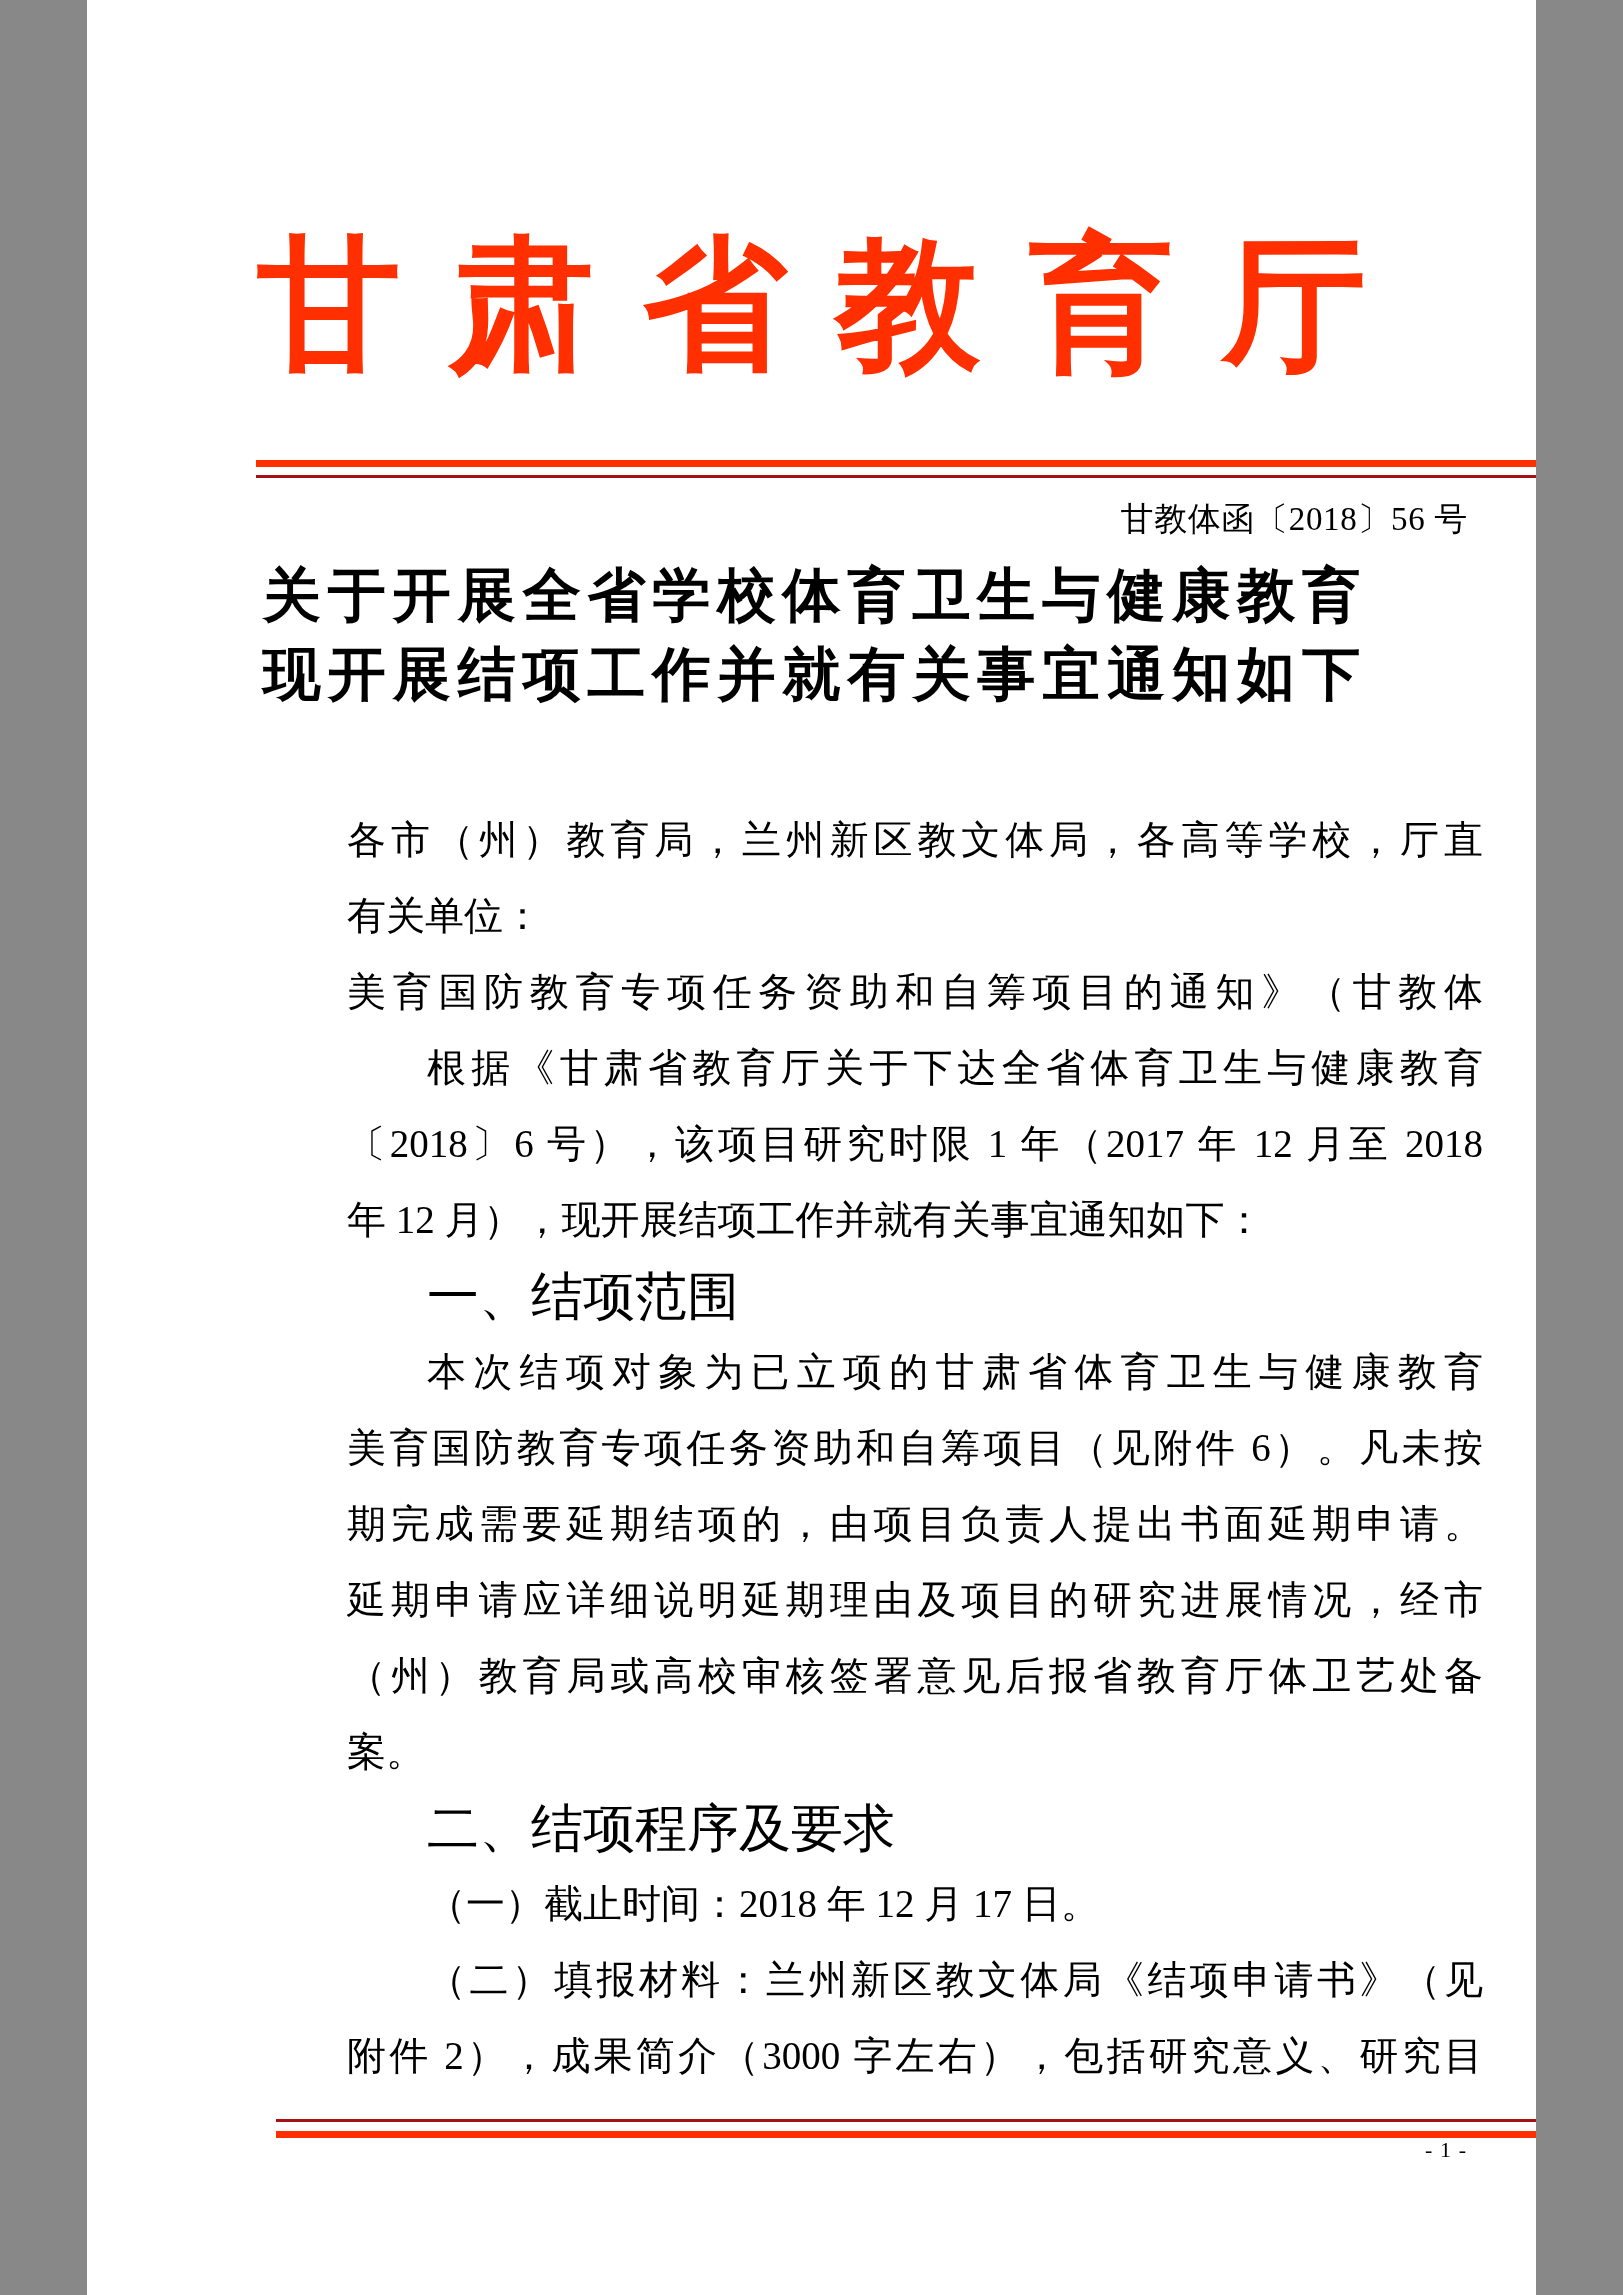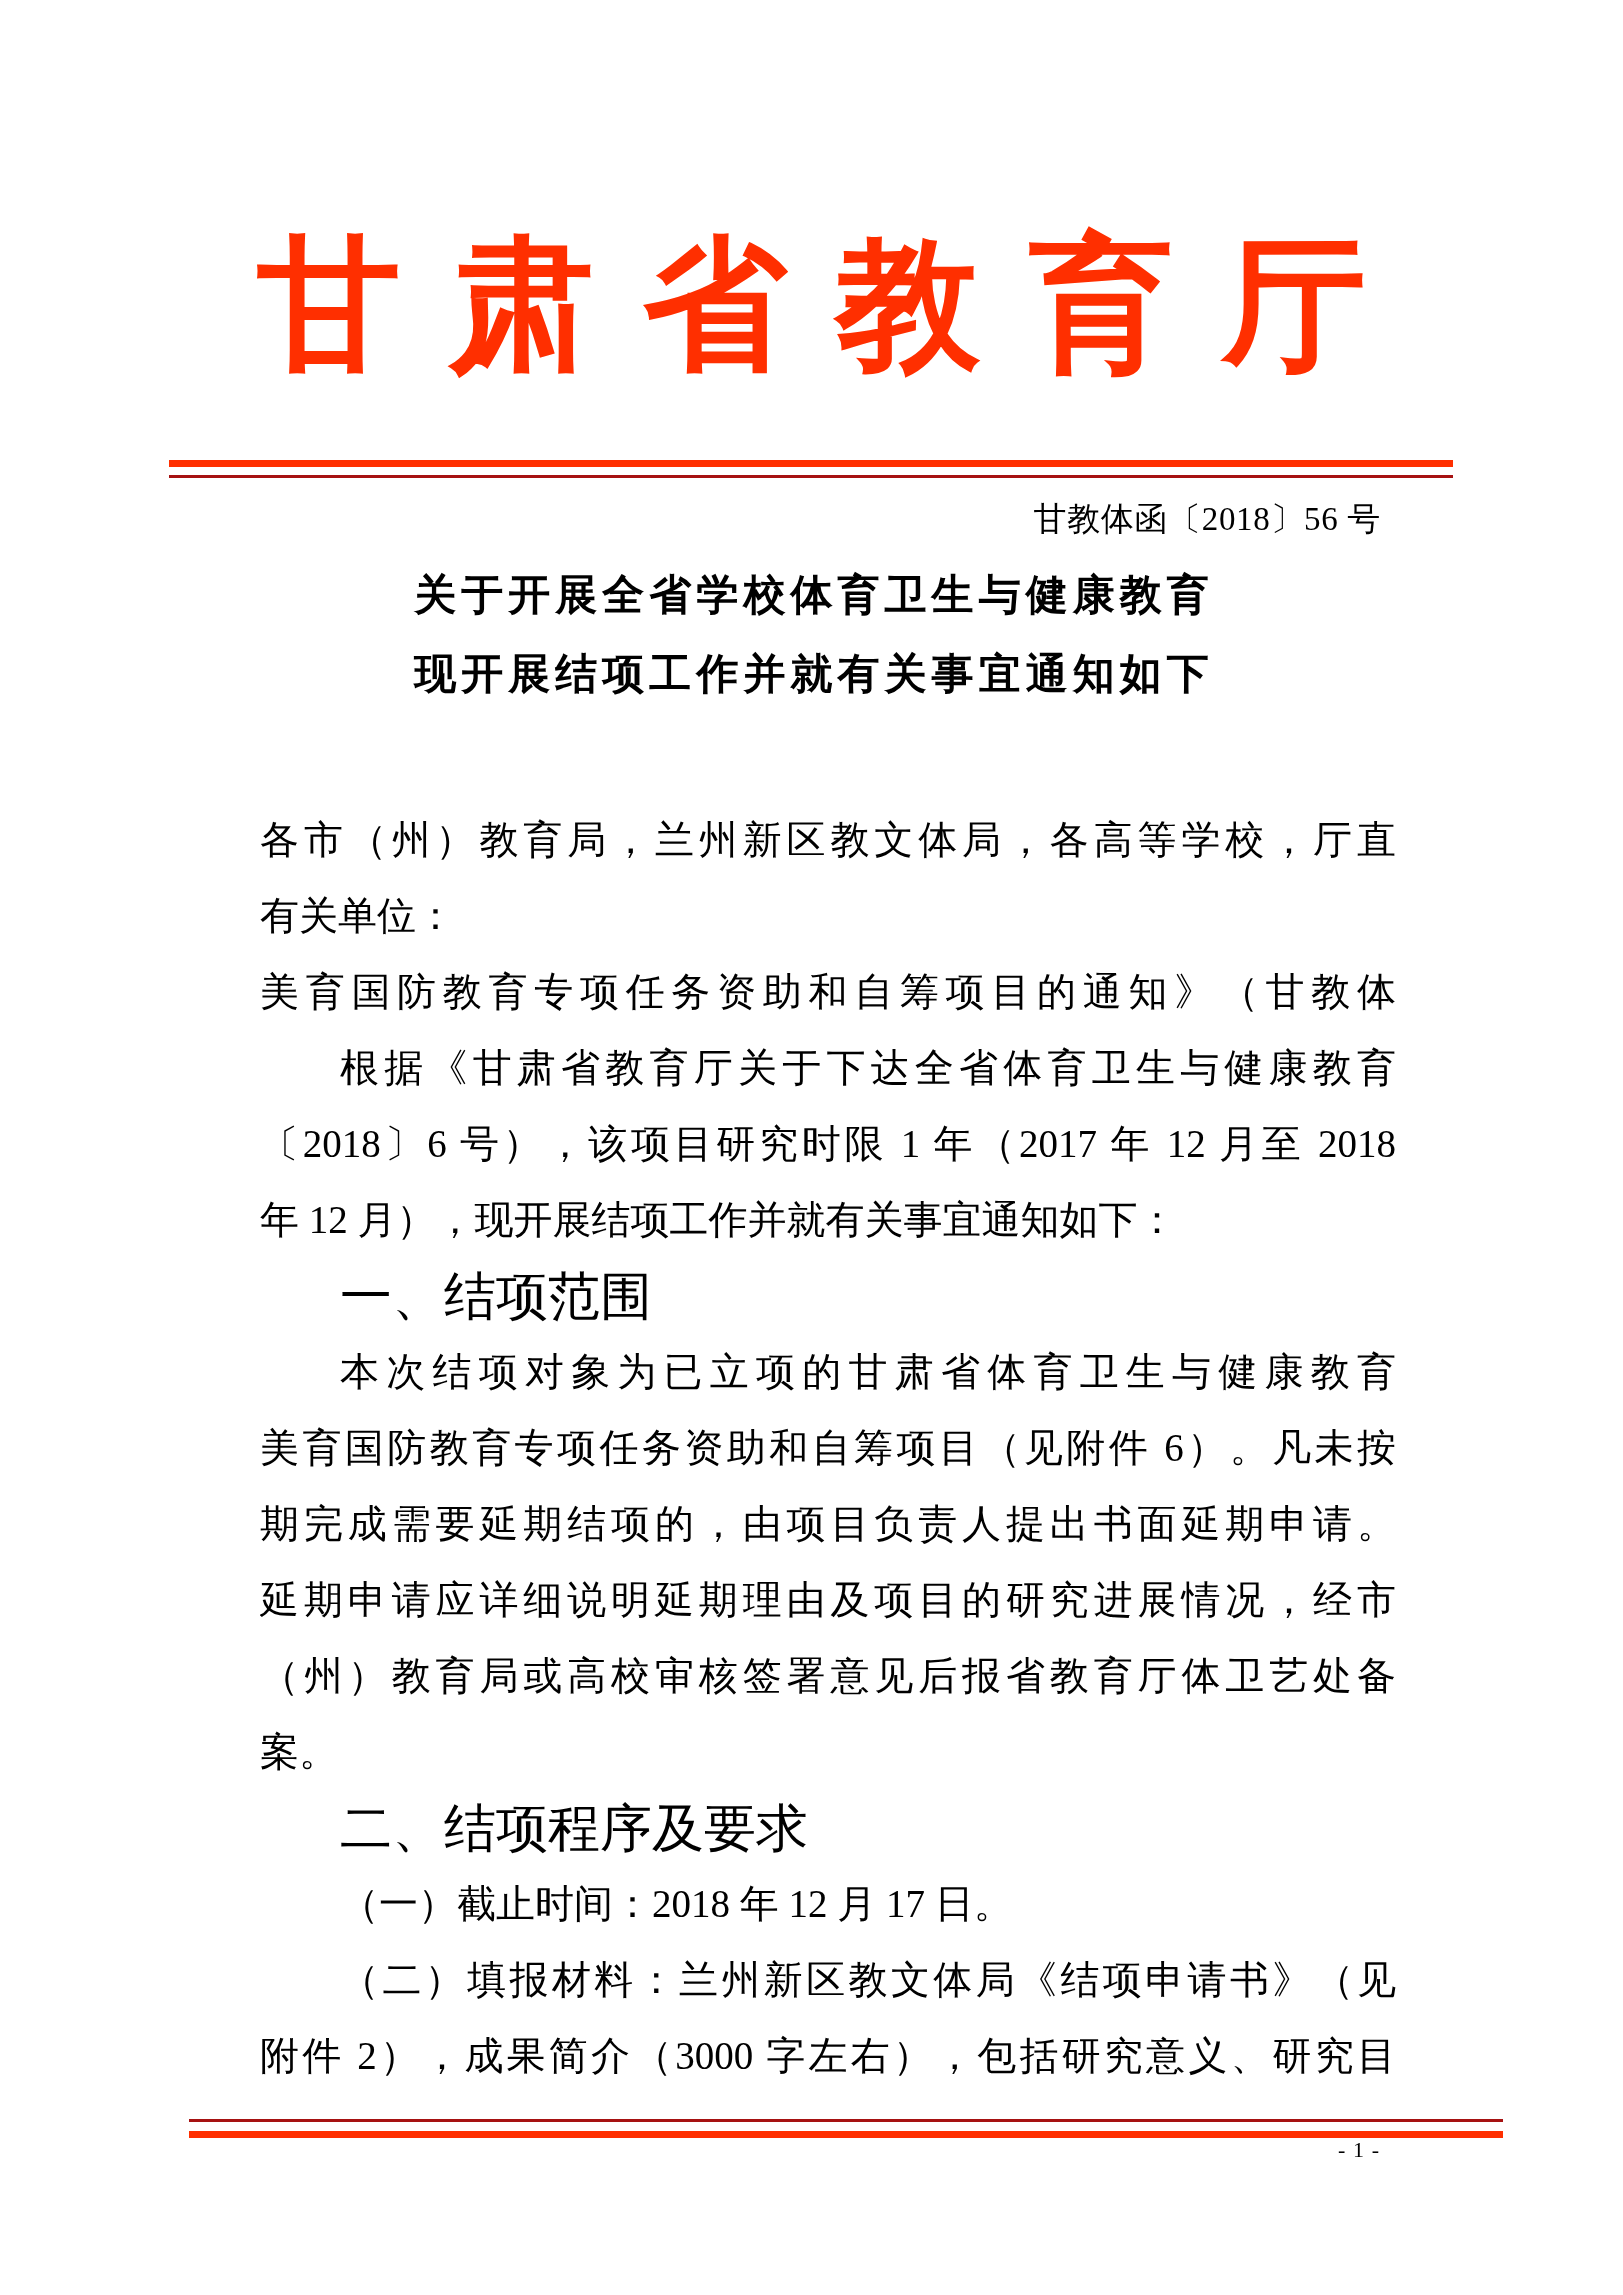--- a/index.html
+++ b/index.html
@@ -2,21 +2,21 @@
 <html style="--accent: #ff2f00; --darkred: #a61212;font-size:10.5px"><head>
 <meta charset="utf-8">
 <style>
   :root{
     --accent:#ff2f00;
     --darkred:#a61212;
   }
   html,body{margin:0;padding:0;background:#888;}
   .page{
     position:relative;
-    width:1623px;height:2295px;
+    width:1449px;height:2295px;
     background:#ffffff;
     margin:0 auto;
     overflow:hidden;
     color:#000;
     font-family:"Liberation Serif","DejaVu Serif",serif;
   }
   .header-title{
     position:absolute;left:0;right:0;top:223px;
     text-align:center;
     font-family:"Liberation Serif","DejaVu Serif",serif;
@@ -35,21 +35,21 @@
     position:absolute;left:249px;width:1132px;top:497px;
     text-align:right;
     font-size:33px;line-height:1.35;
     letter-spacing:0.02em;
     white-space:nowrap;
   }
   .title{
     position:absolute;left:0;right:0;top:556px;
     text-align:center;
     font-weight:bold;
-    font-size:42px;
+    font-size:58px;
     line-height:79px;
     letter-spacing:0.12em;
     padding-left:0.12em;
   }
   .body-text{
     position:absolute;left:260px;top:802px;width:1136px;
     font-size:39px;
   }
   .body-text .line{
     height:76px;

